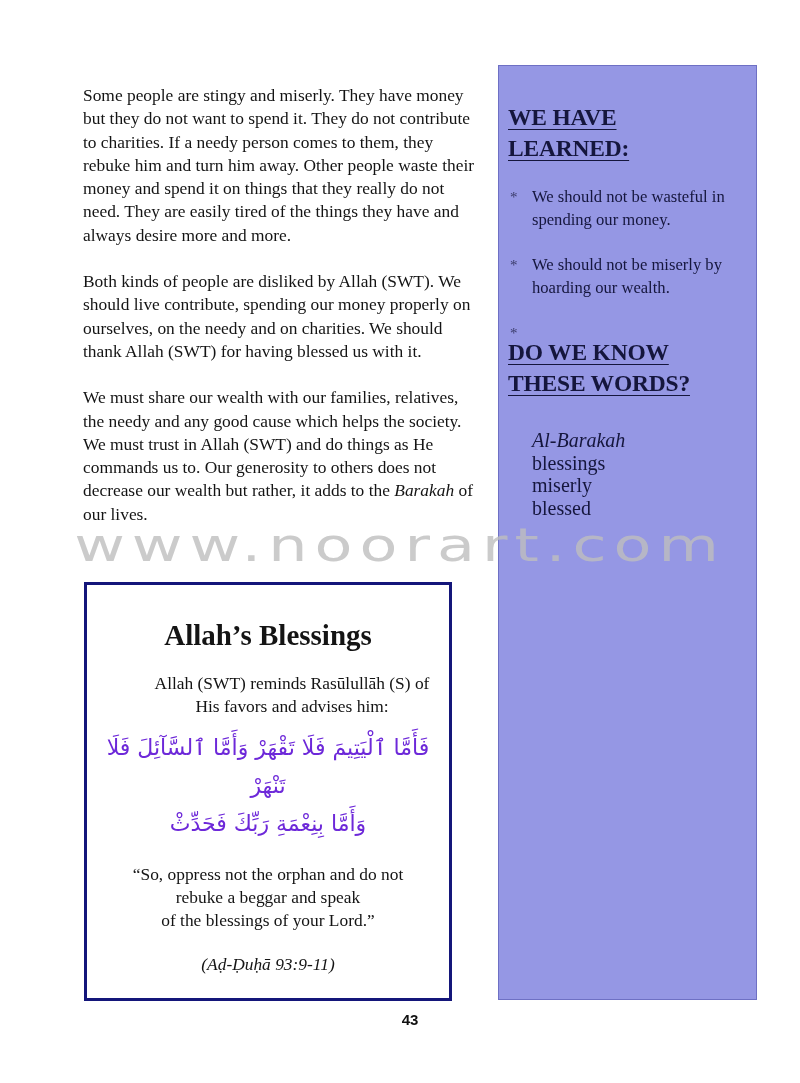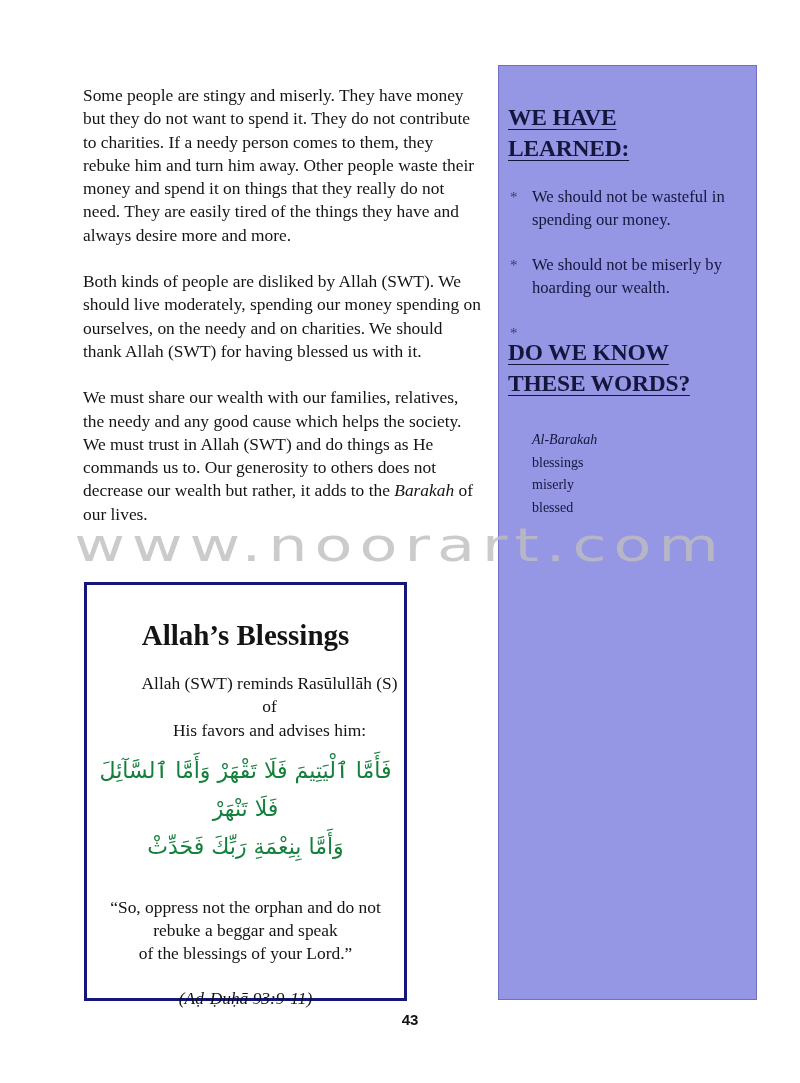--- a/index.html
+++ b/index.html
@@ -57,30 +57,30 @@
     .learned-list .bullet {
       position: absolute; left: 2px; top: 0;
       font-size: 15px;
       color: #3a3b6a;
     }
     .words-heading { margin-top: 38px; }
     .words-list {
       list-style: none;
       margin-top: 30px;
       padding-left: 24px;
-      font-size: 14px;
+      font-size: 20px;
       line-height: 22.5px;
       color: #15163d;
     }
     .words-list li.italic { font-style: italic; }
 
     .blessings-box {
       position: absolute;
       left: 84px; top: 582px;
-      width: 323px; height: 419px;
+      width: 368px; height: 419px;
       border: 3px solid #14167a;
       background: #ffffff;
       text-align: center;
       padding-top: 33px;
     }
     .box-title {
       font-size: 29px;
       line-height: 34px;
       color: #141414;
     }
@@ -89,24 +89,24 @@
       font-size: 17.4px;
       line-height: 23.3px;
       padding-left: 48px;
     }
     .arabic {
       margin-top: 10px;
       font-family: "DejaVu Sans", sans-serif;
       font-size: 22px;
       line-height: 38px;
       direction: rtl;
-      color: #15803d;
+      color: #6d28d9;
     }
     .box-quote {
-      margin-top: 30px;
+      margin-top: 20px;
       font-size: 17.4px;
       line-height: 23.3px;
     }
     .box-citation {
       margin-top: 22px;
       font-size: 17.4px;
       font-style: italic;
     }
 
     .page-number {
@@ -133,21 +133,21 @@
       pointer-events: none;
       white-space: nowrap;
       transform: scaleY(0.75);
     }
   </style>
 </head>
 <body>
 
 <div class="main-col">
   <p class="para">Some people are stingy and miserly.  They have money but they do not want to spend it.  They do not contribute to charities.  If a needy person comes to them, they rebuke him and turn him away.  Other people waste their money and spend it on things that they really do not need.  They are easily tired of the things they have and always desire more and more.</p>
-  <p class="para">Both kinds of people are disliked by Allah (SWT). We should live moderately, spending our money spending on ourselves, on the needy and on charities.  We should thank Allah (SWT) for having blessed us with it.</p>
+  <p class="para">Both kinds of people are disliked by Allah (SWT). We should live contribute, spending our money properly on ourselves, on the needy and on charities.  We should thank Allah (SWT) for having blessed us with it.</p>
   <p class="para"><span>We must share our wealth with our families, relatives, the needy and any good cause which helps the society.  We must trust in Allah (SWT) and do things as He commands us to.  Our generosity to others does not decrease our wealth but rather, it adds to the</span> <em>Barakah</em><span> of our lives.</span></p>
 </div>
 
 <aside class="sidebar">
   <h2 class="side-heading">
     <span>WE HAVE</span><br>
     <span>LEARNED:</span>
   </h2>
   <ul class="learned-list">
     <li>

